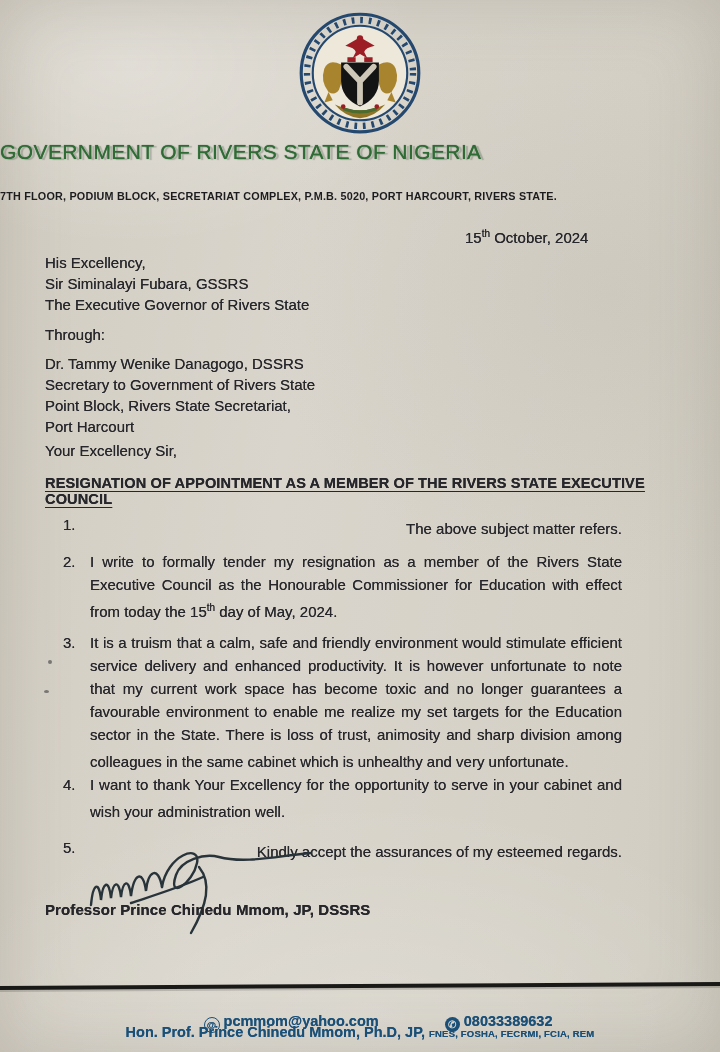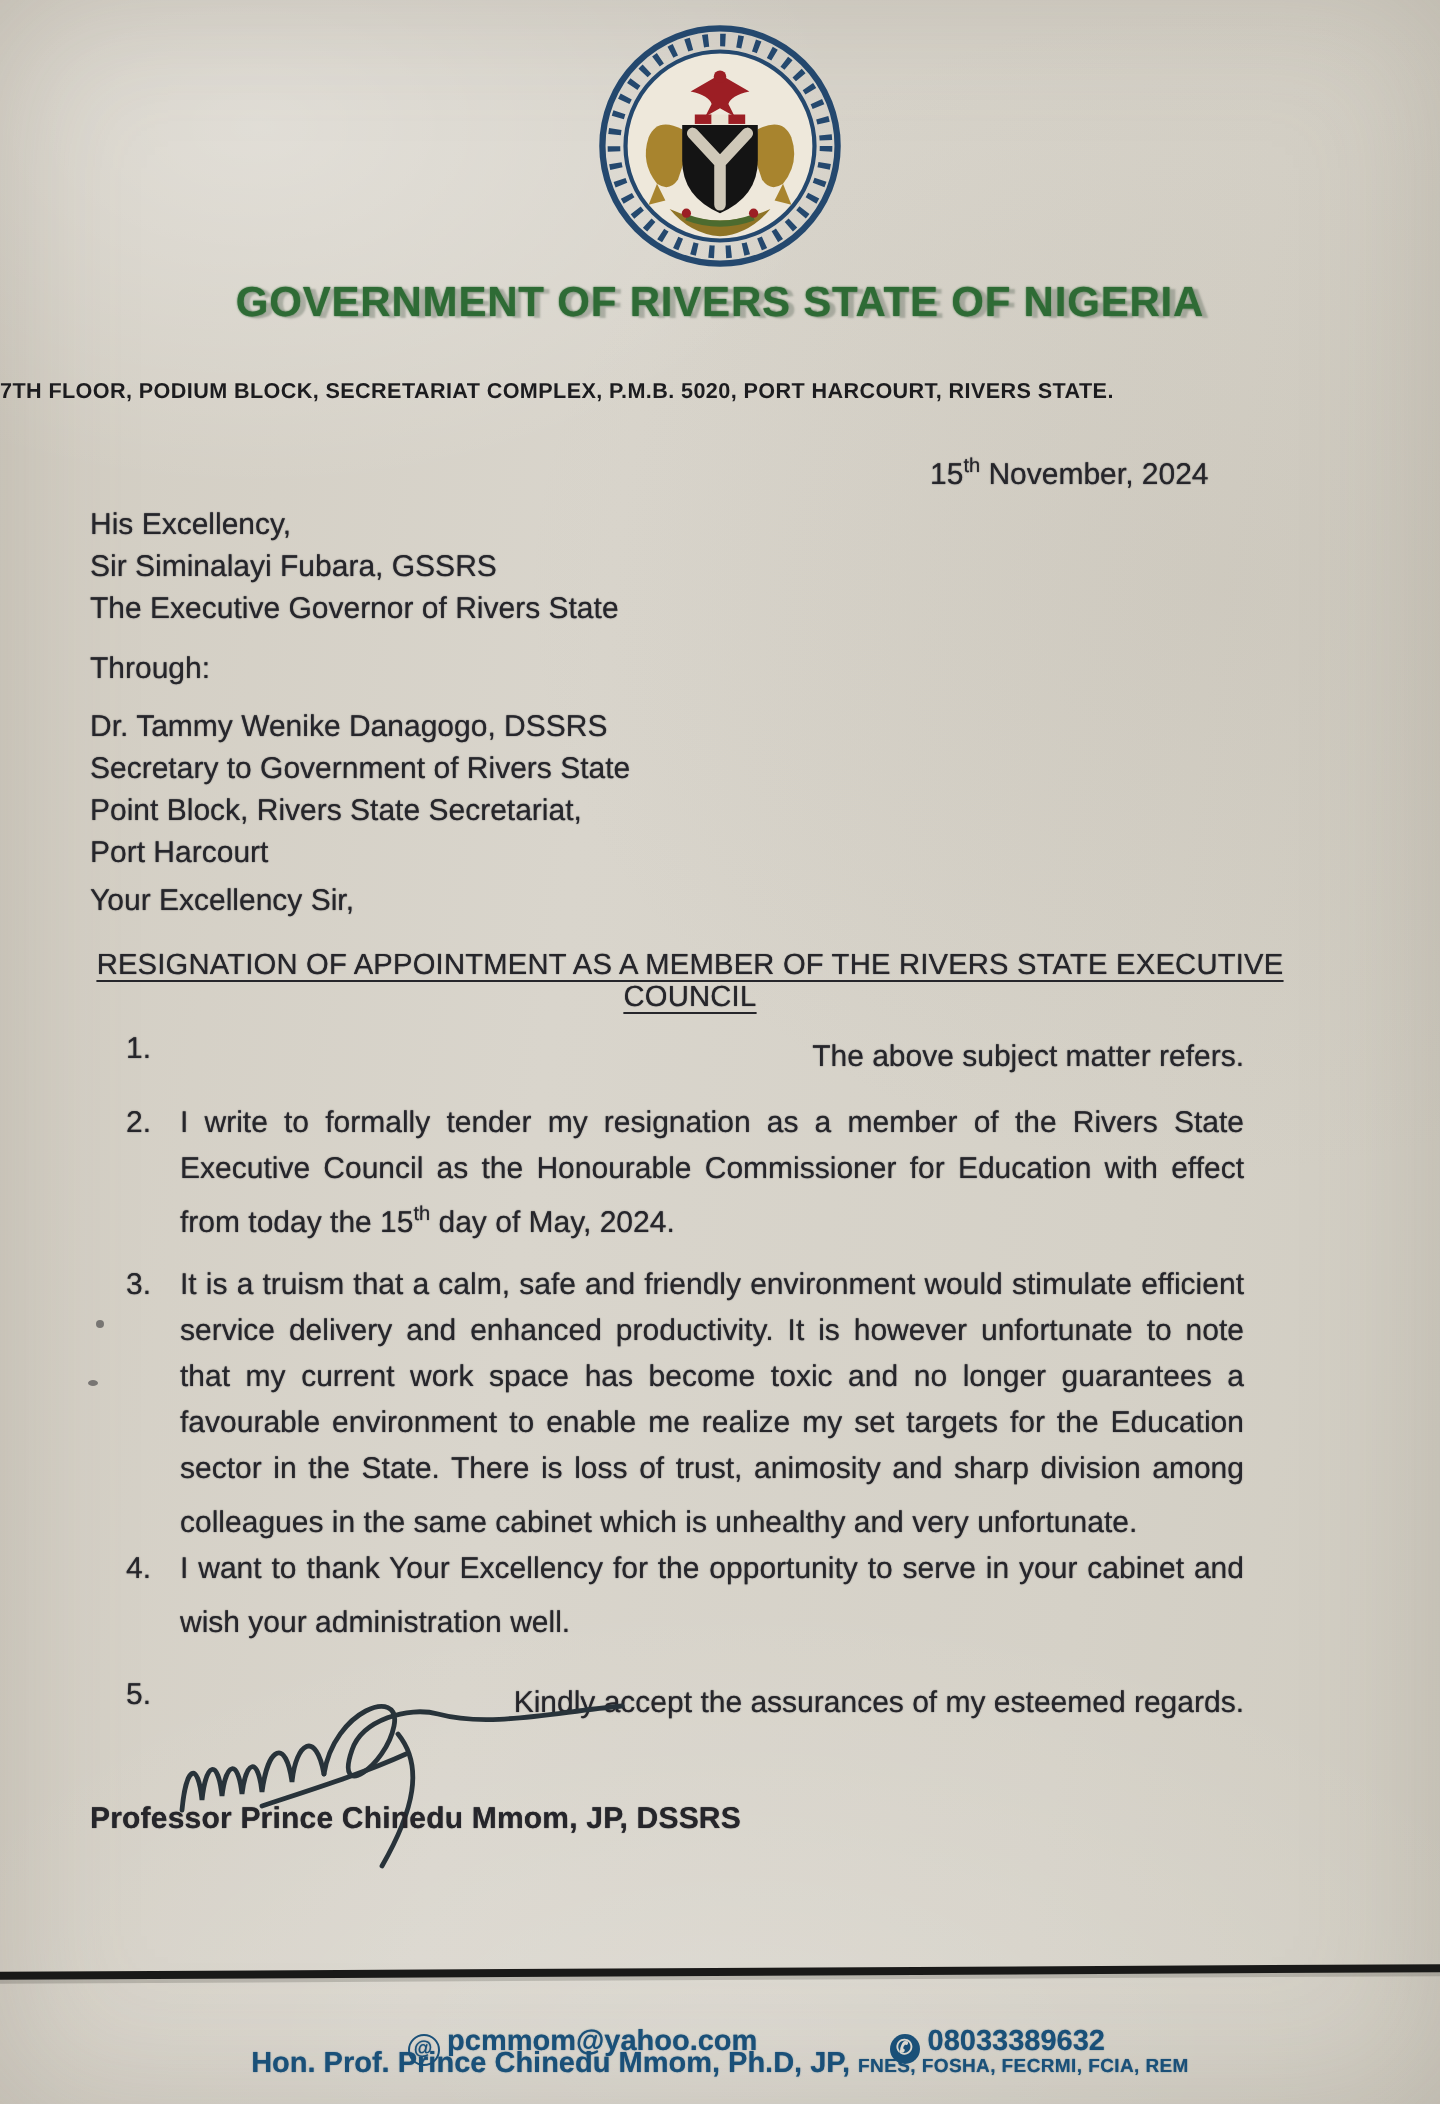--- a/index.html
+++ b/index.html
@@ -9,33 +9,33 @@
     background-color:#d6d2c8;
     background-image:
       radial-gradient(ellipse 420px 260px at 18% 6%, rgba(255,255,255,0.30), rgba(255,255,255,0) 70%),
       radial-gradient(ellipse 500px 420px at 85% 28%, rgba(168,160,146,0.16), rgba(168,160,146,0) 70%),
       radial-gradient(ellipse 620px 320px at 50% 97%, rgba(255,255,255,0.16), rgba(255,255,255,0) 70%),
       linear-gradient(98deg,#d2cdc2,#d9d5cc 40%,#d5d1c7 75%,#d0ccc1);
     box-shadow:inset 0 0 70px rgba(110,100,85,0.22);
   }
   .abs{position:absolute;}
   .emblem{left:297px;top:10px;width:126px;height:126px;}
-  .org{left:0;top:140px;width:720px;text-align:center;font-size:21px;font-weight:bold;
+  .org{left:0;top:140px;width:720px;font-size:21px;font-weight:normal;
        letter-spacing:.4px;color:#2e6b35;text-shadow:3px 1px 1px rgba(80,95,80,0.35),0 0 1px #2e6b35;}
   .office{left:0;top:166px;width:720px;text-align:center;font-size:16.5px;font-weight:bold;
           color:#2f6d37;text-shadow:0 0 .7px #2f6d37;}
   .addr{left:0;top:190px;width:720px;text-align:left;font-size:10.8px;font-weight:bold;
         letter-spacing:.2px;color:#1c1c1f;}
   .date{left:465px;top:228px;font-size:15px;text-shadow:0 0 .6px rgba(38,38,43,.9);}
   sup{font-size:10px;}
   .bodyline{left:45px;width:580px;font-size:15px;line-height:21px;text-shadow:0 0 .6px rgba(38,38,43,.85);}
   .salut{top:440px;}
-  .subject{left:45px;top:475px;width:600px;font-size:14.6px;font-weight:normal;
+  .subject{left:45px;top:475px;width:600px;font-size:14.6px;font-weight:bold;
            text-decoration:underline;text-underline-offset:3px;letter-spacing:.1px;
-           text-shadow:0 0 .5px rgba(30,30,34,.9);text-align:center;}
+           text-shadow:0 0 .5px rgba(30,30,34,.9);}
   .item{left:63px;width:559px;display:flex;font-size:15px;line-height:23px;
         text-shadow:0 0 .6px rgba(38,38,43,.85);}
   .item .num{width:27px;flex:0 0 27px;}
   .item .txt{flex:1;text-align:justify;}
   .item.short .txt{text-align:right;}
   .sig-svg{left:85px;top:843px;width:235px;height:95px;}
   .signer{left:45px;top:901px;font-size:15px;font-weight:bold;letter-spacing:.1px;
           text-shadow:0 0 .5px rgba(30,30,34,.9);}
   .rule{left:-5px;top:984px;width:730px;height:3.5px;background:#191918;transform:rotate(-0.3deg);
         box-shadow:0 2px 0 rgba(25,25,24,.18);}
@@ -79,21 +79,21 @@
 
     <path d="M36 90 Q60 101 84 90 Q74 102 60 103 Q46 102 36 90 Z" fill="#8f7426"></path>
     <path d="M44 94 Q60 100 76 94" stroke="#4c6b2f" stroke-width="3" fill="none"></path>
     <circle cx="44" cy="92" r="2.2" fill="#9c1e24"></circle>
     <circle cx="76" cy="92" r="2.2" fill="#9c1e24"></circle>
   </svg>
 
   <div class="abs org">GOVERNMENT OF RIVERS STATE OF NIGERIA</div>
   <div class="abs addr">7TH FLOOR, PODIUM BLOCK, SECRETARIAT COMPLEX, P.M.B. 5020, PORT HARCOURT, RIVERS STATE.</div>
 
-  <div class="abs date"><span>15</span><sup>th</sup><span> November, 2024</span></div>
+  <div class="abs date"><span>15</span><sup>th</sup><span> October, 2024</span></div>
 
   <div class="abs bodyline" style="top:252px">His Excellency,</div>
   <div class="abs bodyline" style="top:273px">Sir Siminalayi Fubara, GSSRS</div>
   <div class="abs bodyline" style="top:294px">The Executive Governor of Rivers State</div>
 
   <div class="abs bodyline" style="top:324px">Through:</div>
 
   <div class="abs bodyline" style="top:353px">Dr. Tammy Wenike Danagogo, DSSRS</div>
   <div class="abs bodyline" style="top:374px">Secretary to Government of Rivers State</div>
   <div class="abs bodyline" style="top:395px">Point Block, Rivers State Secretariat,</div>

